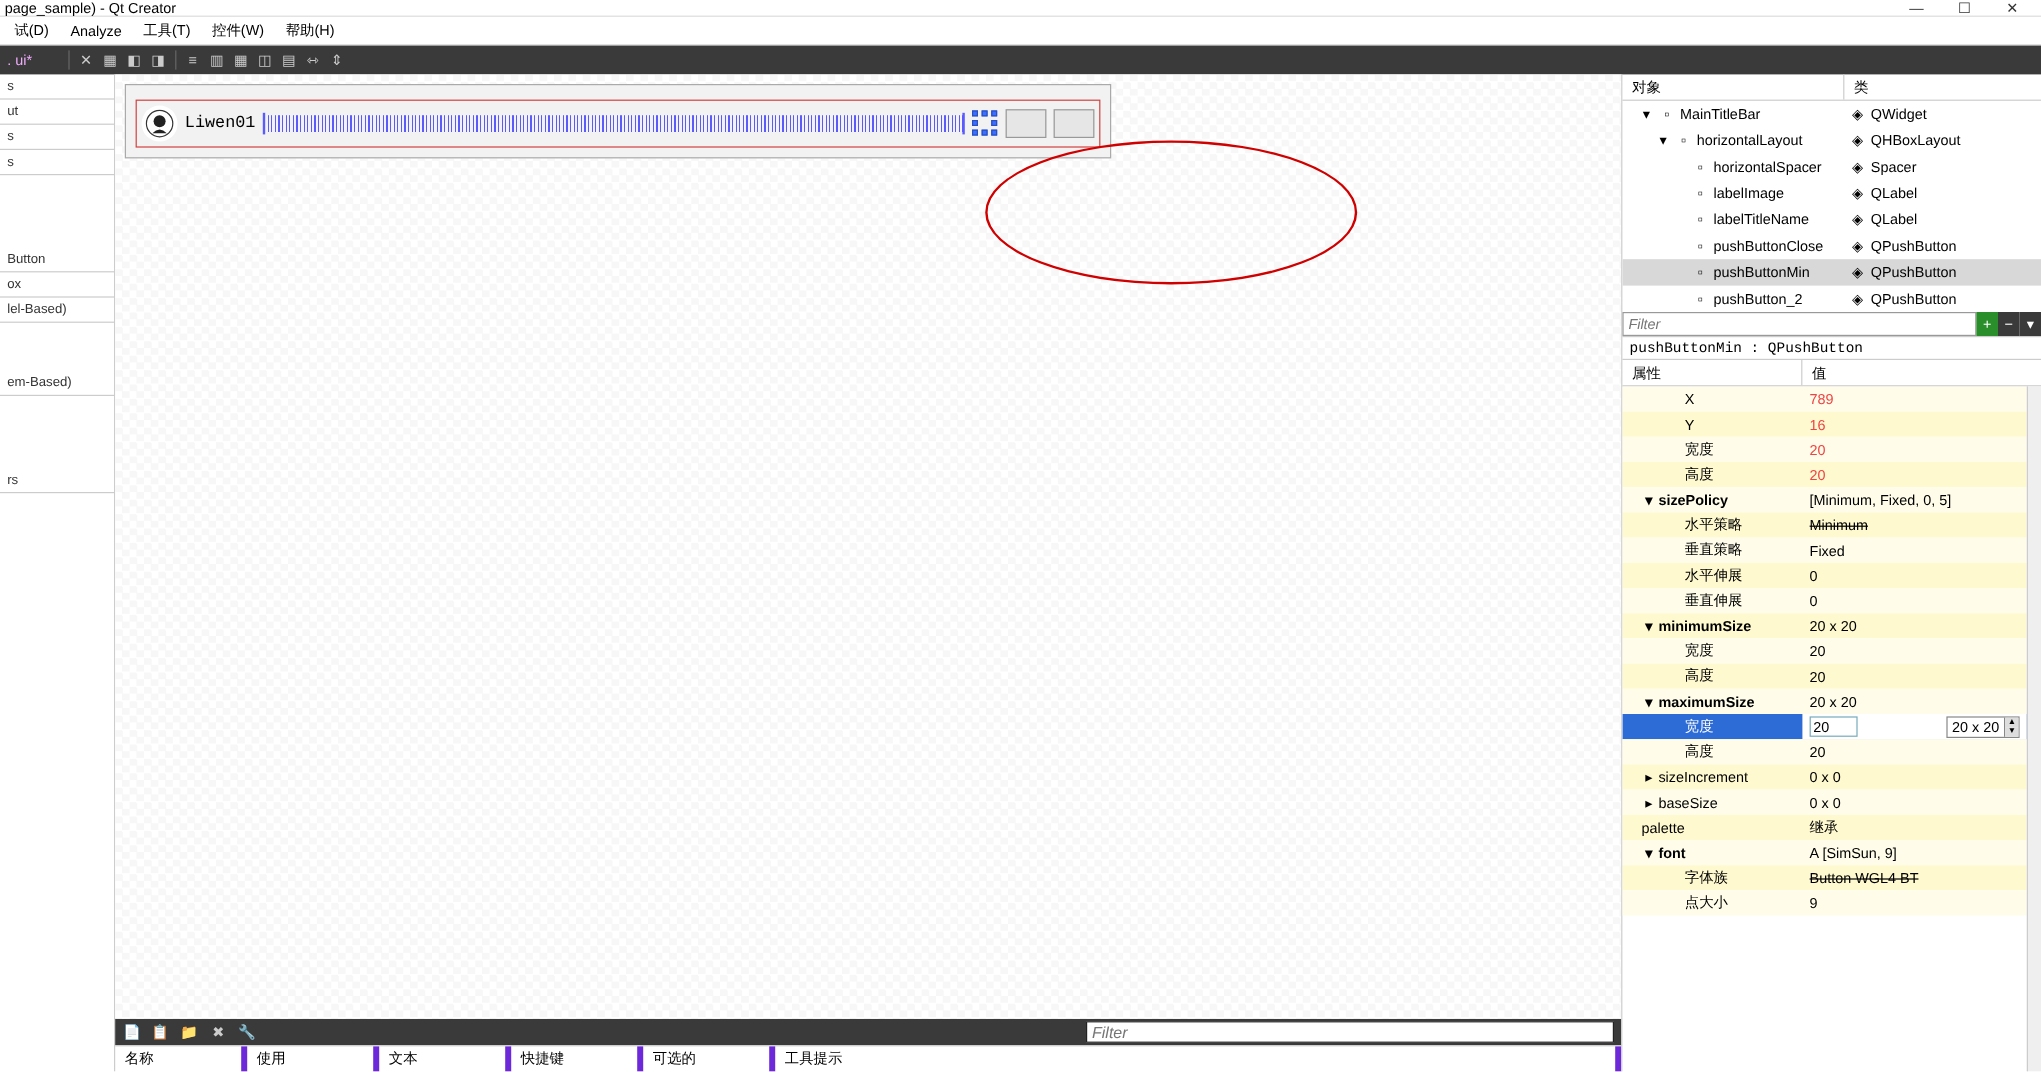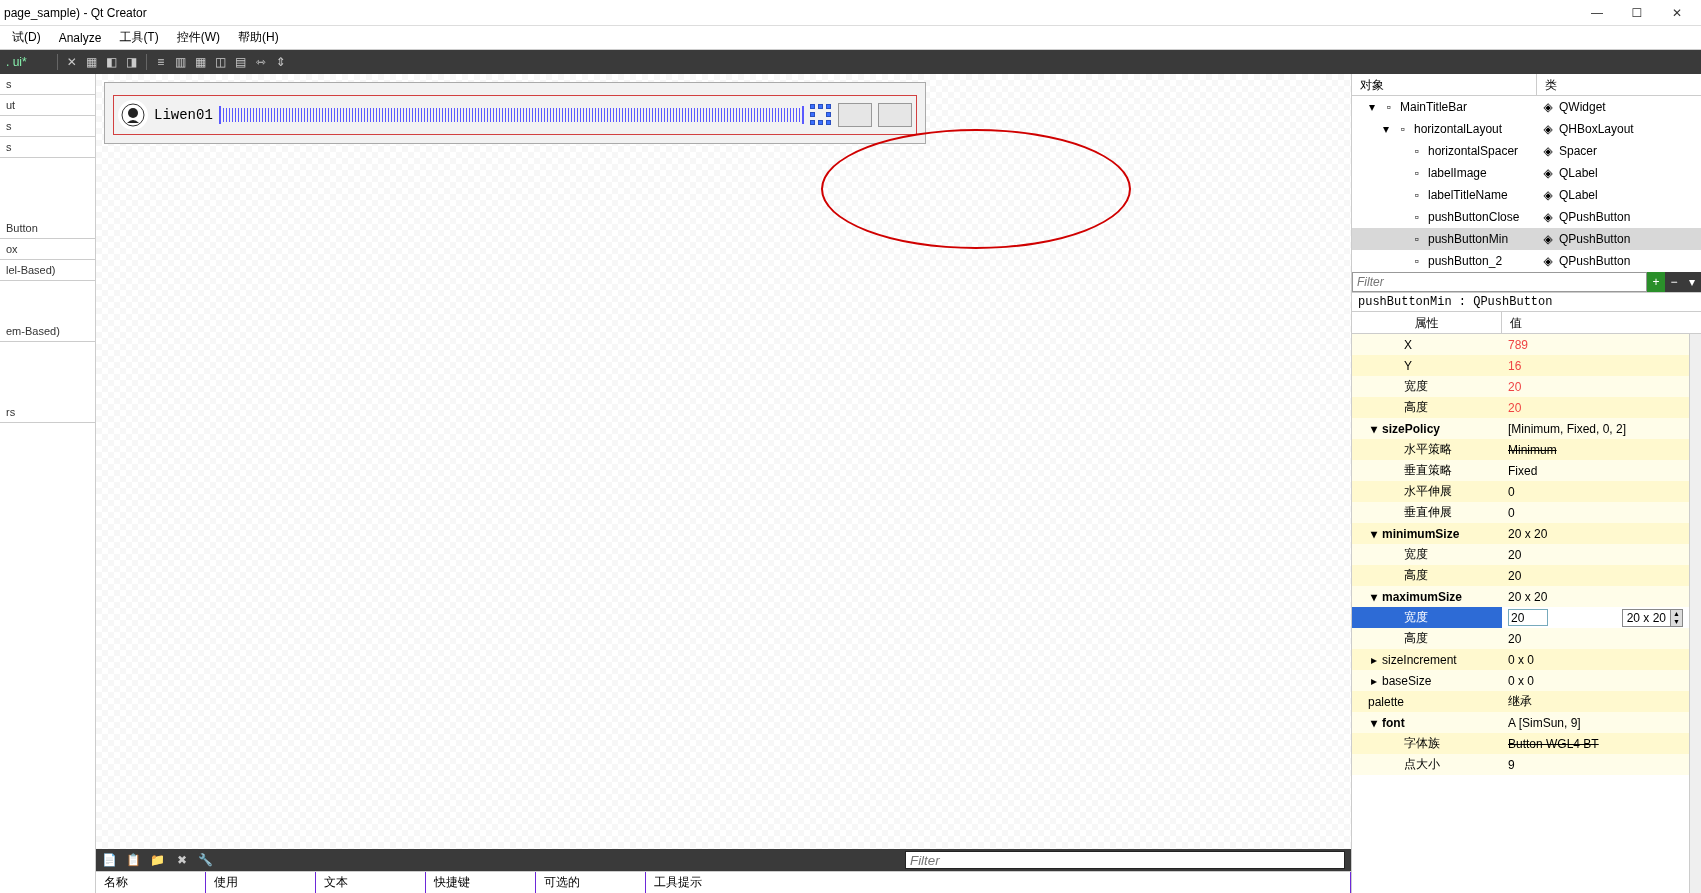--- a/index.html
+++ b/index.html
@@ -7,21 +7,21 @@
   font-family: "Microsoft YaHei", "SimSun", sans-serif;
   font-size: 12px;
   background: #fff;
   width: 1701px;
   height: 893px;
   overflow: hidden;
   display: flex;
   flex-direction: column;
 }
 .titlebar {
-  height: 26px;
+  height: 14px;
   background: #fff;
   border-bottom: 1px solid #ddd;
   display: flex;
   align-items: center;
   padding: 0 4px;
   font-size: 12px;
 }
 .titlebar .title { flex: 0 0 auto; }
 .titlebar .spacer { flex: 1; }
 .winbtn {
@@ -43,21 +43,21 @@
 .toolbar {
   height: 24px;
   background: #3a3a3a;
   display: flex;
   align-items: center;
   padding: 0 6px;
   gap: 4px;
   color: #ccc;
 }
 .toolbar .tb-label {
-  color: #86efac;
+  color: #f0abfc;
 }
 .toolbar .sep {
   width: 1px; height: 16px; background: #666; margin: 0 2px;
 }
 .toolbar .ic {
   width: 16px; height: 16px;
   display: flex; align-items: center; justify-content: center;
   color: #ccc;
 }
 .main {
@@ -186,21 +186,21 @@
   border: 1px solid #222;
 }
 .action-header {
   height: 22px;
   display: flex;
   align-items: center;
   border-top: 1px solid #ccc;
 }
 .action-header .col {
   padding: 2px 8px;
-  border-right: 1px solid #6d28d9;
+  border-right: 5px solid #6d28d9;
 }
 .right-col {
   width: 350px;
   border-left: 1px solid #ccc;
   display: flex;
   flex-direction: column;
 }
 .obj-header {
   height: 22px;
   display: flex;
@@ -244,21 +244,21 @@
   border-bottom: 1px solid #ccc;
   border-top: 1px solid #ccc;
   font-size: 12px;
 }
 .prop-header {
   height: 22px;
   display:flex;
   border-bottom: 1px solid #ccc;
 }
 .prop-header .col { padding: 3px 8px; }
-.prop-header .col:first-child { width: 150px; border-right:1px solid #ccc;text-align:center; }
+.prop-header .col:first-child { width: 150px; border-right:1px solid #ccc; }
 .prop-header .col:last-child { flex:1; }
 .prop-scroll {
   width: 12px;
   border-left: 1px solid #ccc;
   background: #efefef;
 }
 .prop-body {
   flex:1; display:flex; min-height:0;
 }
 .prop-list {
@@ -542,21 +542,21 @@
             <div class="pval">
               <span class="grayval">20</span>
             </div>
           </div>
           <div class="prow bold">
             <div class="pname indent1">
               <span class="chev">▾</span>
               <span>sizePolicy</span>
             </div>
             <div class="pval">
-              <span>[Minimum, Fixed, 0, 2]</span>
+              <span>[Minimum, Fixed, 0, 5]</span>
             </div>
           </div>
           <div class="prow alt">
             <div class="pname indent4">
               <span>水平策略</span>
             </div>
             <div class="pval">
               <span class="strike">Minimum</span>
             </div>
           </div>

